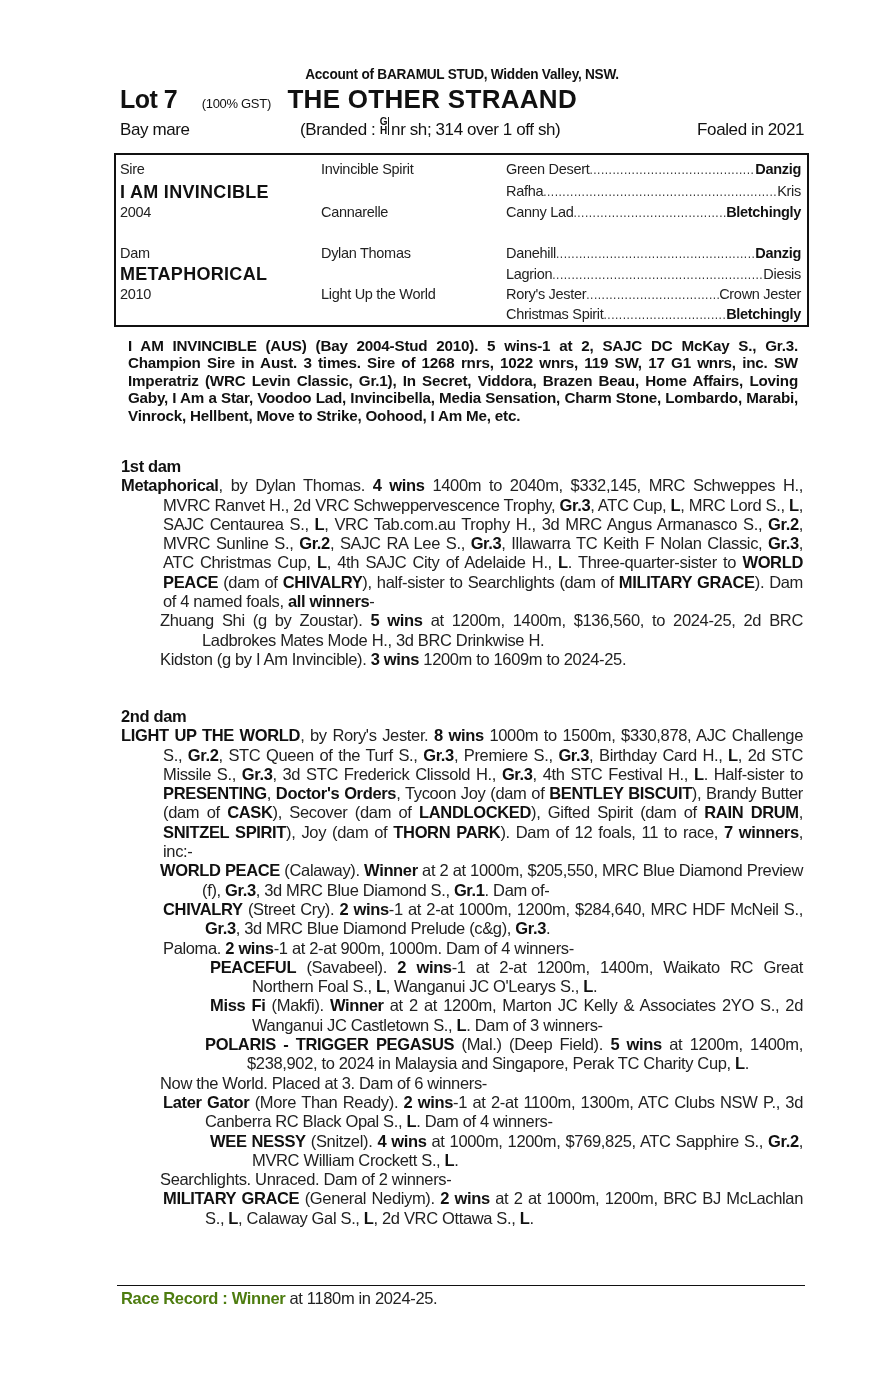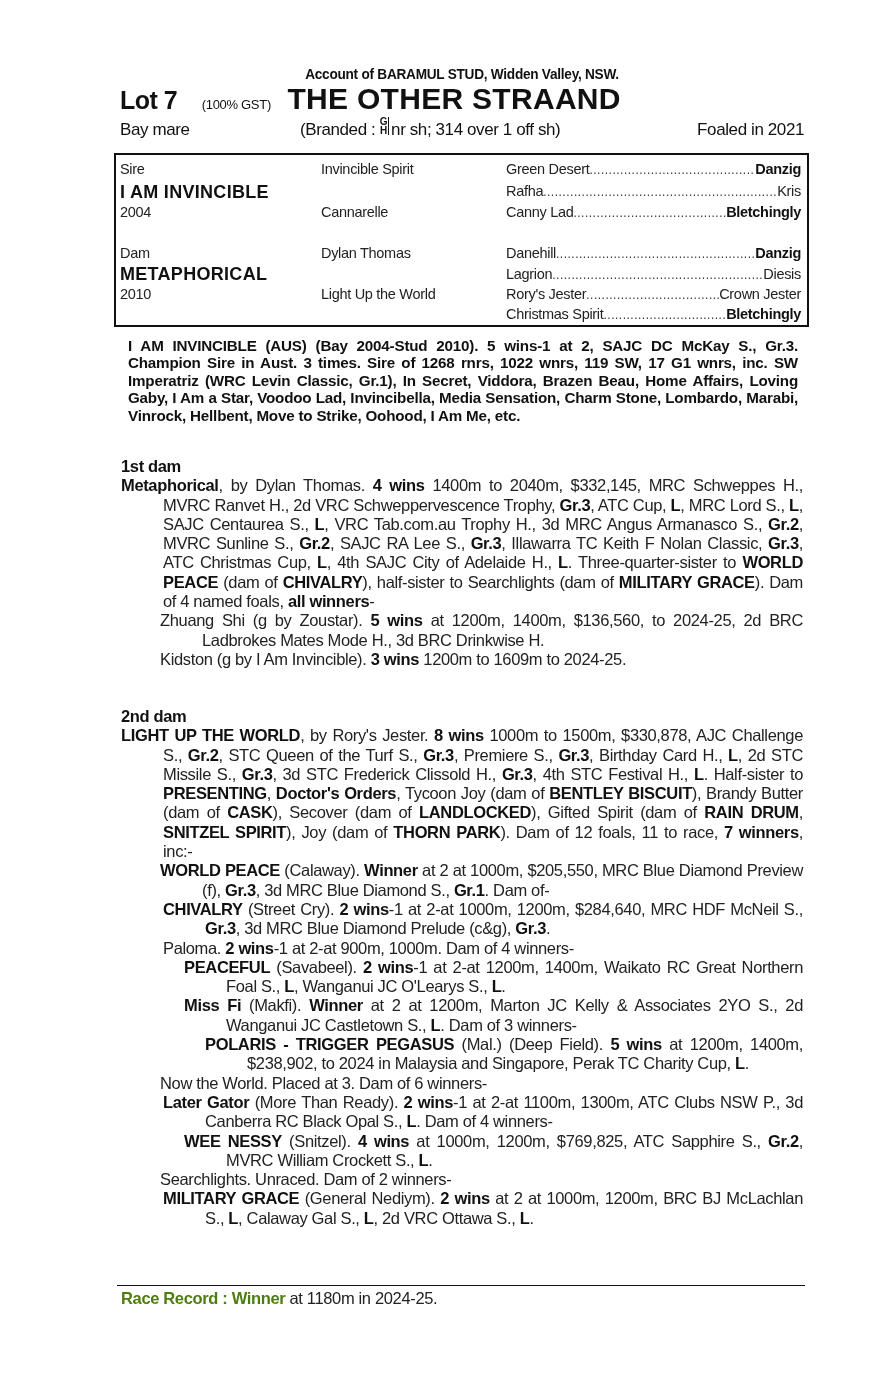--- a/index.html
+++ b/index.html
@@ -2,42 +2,42 @@
 <html><head>
 <meta charset="utf-8">
 <style>
   html, body { margin: 0; padding: 0; background: #ffffff; }
   body { width: 871px; height: 1373px; position: relative; color: #111; font-family: "Liberation Sans", sans-serif; overflow: hidden; }
   .page { position: absolute; left: 120px; top: 64px; width: 684px; }
   .account { text-align: center; font-family: "Liberation Sans", sans-serif; font-weight: bold; font-size: 15.5px; letter-spacing: -0.3px; transform: scaleX(0.88); transform-origin: center; height: 20px; line-height: 20px; }
   .lotline { height: 30px; line-height: 30px; white-space: nowrap; }
   .lot { font-weight: 900; font-size: 25px; font-family: "Liberation Sans", sans-serif; letter-spacing: -0.5px; }
   .gst { font-size: 13px; margin-left: 20px; margin-right: 12px; letter-spacing: -0.3px; }
-  .horse { font-weight: 900; font-size: 30px; letter-spacing: 0.3px; }
+  .horse { font-weight: 900; font-size: 26px; letter-spacing: 0.3px; }
   .infoline { position: relative; height: 30px; font-size: 17px; letter-spacing: -0.4px; }
   .infoline span { position: absolute; top: 6px; }
   .brand { display: inline-block; font-size: 10px; font-weight: bold; line-height: 9px; text-align: center; vertical-align: -3px; border-right: 1px solid #111; padding-right: 1px; margin-right: 2px; }
   .ped { position: absolute; left: 114px; top: 153px; width: 691px; height: 170px; border: 2px solid #111; }
   .ped .cell { position: absolute; font-size: 14.5px; letter-spacing: -0.3px; white-space: nowrap; color: #222; }
   .ped .big { font-weight: 900; font-size: 18px; letter-spacing: 0.3px; color: #111; }
   .ped .g3 { left: 390px; width: 295px; display: flex; }
   .ped .g3 .nm { white-space: nowrap; }
   .ped .g3 .dots { flex: 1; overflow: hidden; white-space: nowrap; color: #333; font-size: 12px; letter-spacing: 0.5px; line-height: 18px; }
   .ped .g3 .dots::after { content: "...................................................................................................................."; }
   .ped .g3 .sr { white-space: nowrap; }
   .ped .g3 .sr.b { font-weight: 900; color: #111; }
   .sirebio { position: absolute; left: 128px; top: 337px; width: 670px; font-weight: 900; font-size: 15.2px; line-height: 17.4px; text-align: justify; letter-spacing: -0.2px; }
   .sec { position: absolute; left: 121px; width: 682px; font-size: 16.5px; line-height: 19.3px; letter-spacing: -0.35px; color: #222; }
   .sec b { font-weight: 900; color: #111; }
   .sec .hd { font-weight: 900; font-size: 16.5px; color: #111; }
   .para { text-align: justify; text-align-last: left; }
   .hang0 { padding-left: 42px; text-indent: -42px; }
   .hang1 { margin-left: 39px; padding-left: 42px; text-indent: -42px; }
   .hang2 { margin-left: 42px; padding-left: 42px; text-indent: -42px; }
-  .hang3 { margin-left: 63px; padding-left: 42px; text-indent: -42px; }
+  .hang3 { margin-left: 89px; padding-left: 42px; text-indent: -42px; }
   .hang4 { margin-left: 84px; padding-left: 42px; text-indent: -42px; }
   .rule { position: absolute; left: 117px; top: 1285px; width: 688px; height: 1px; background: #111; }
   .race { position: absolute; left: 121px; top: 1289px; font-size: 16.5px; letter-spacing: -0.35px; color: #222; }
   .race b { font-weight: 900; color: #4d7c0f; }
 </style>
 </head>
 <body>
 
 <div class="page">
   <div class="account">Account of BARAMUL STUD, Widden Valley, NSW.</div>

